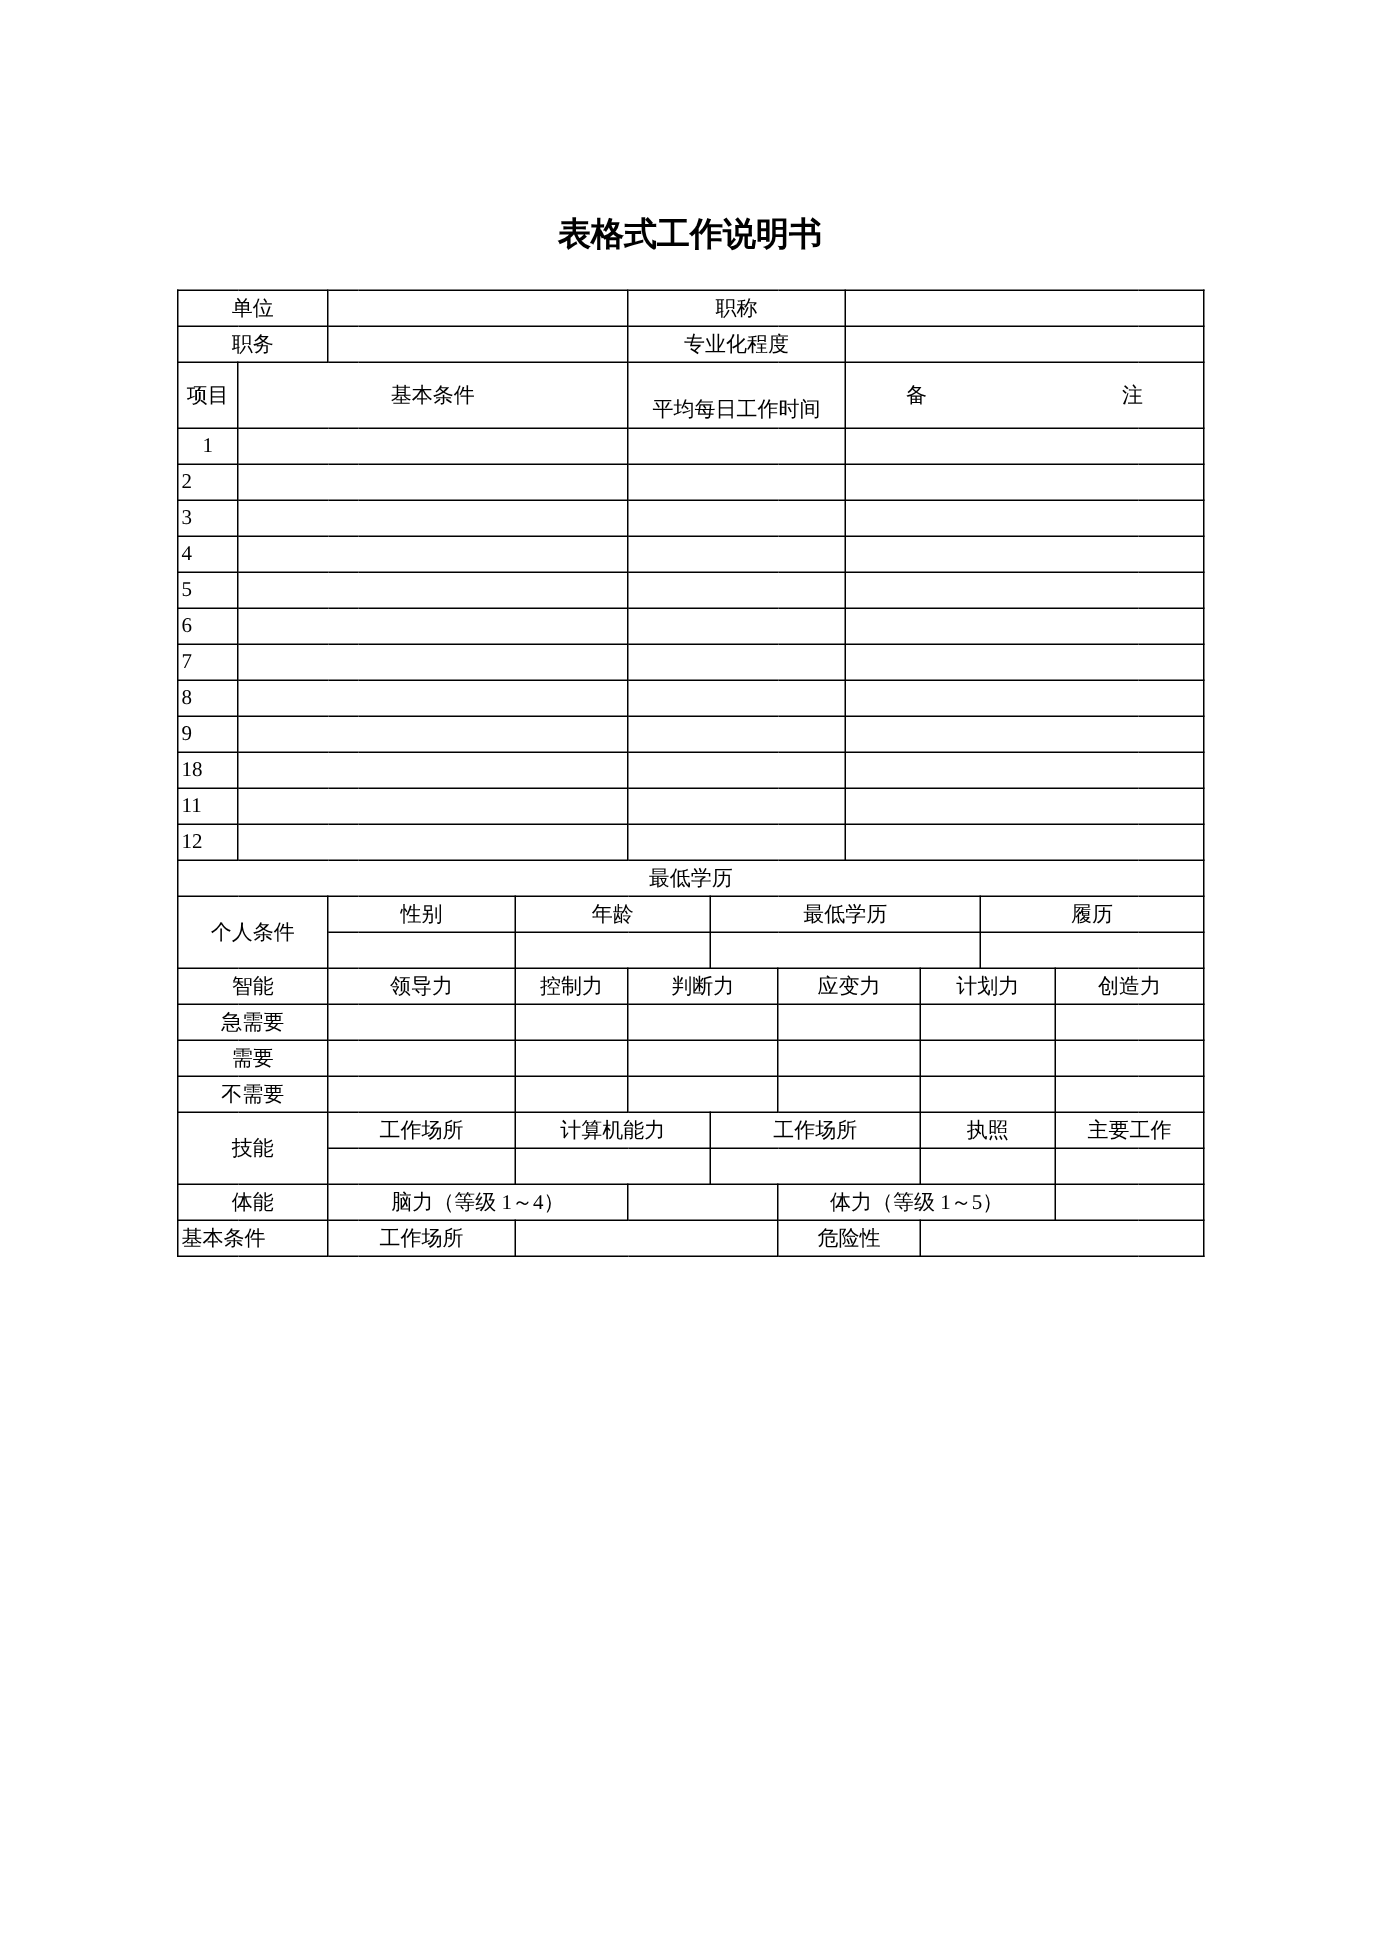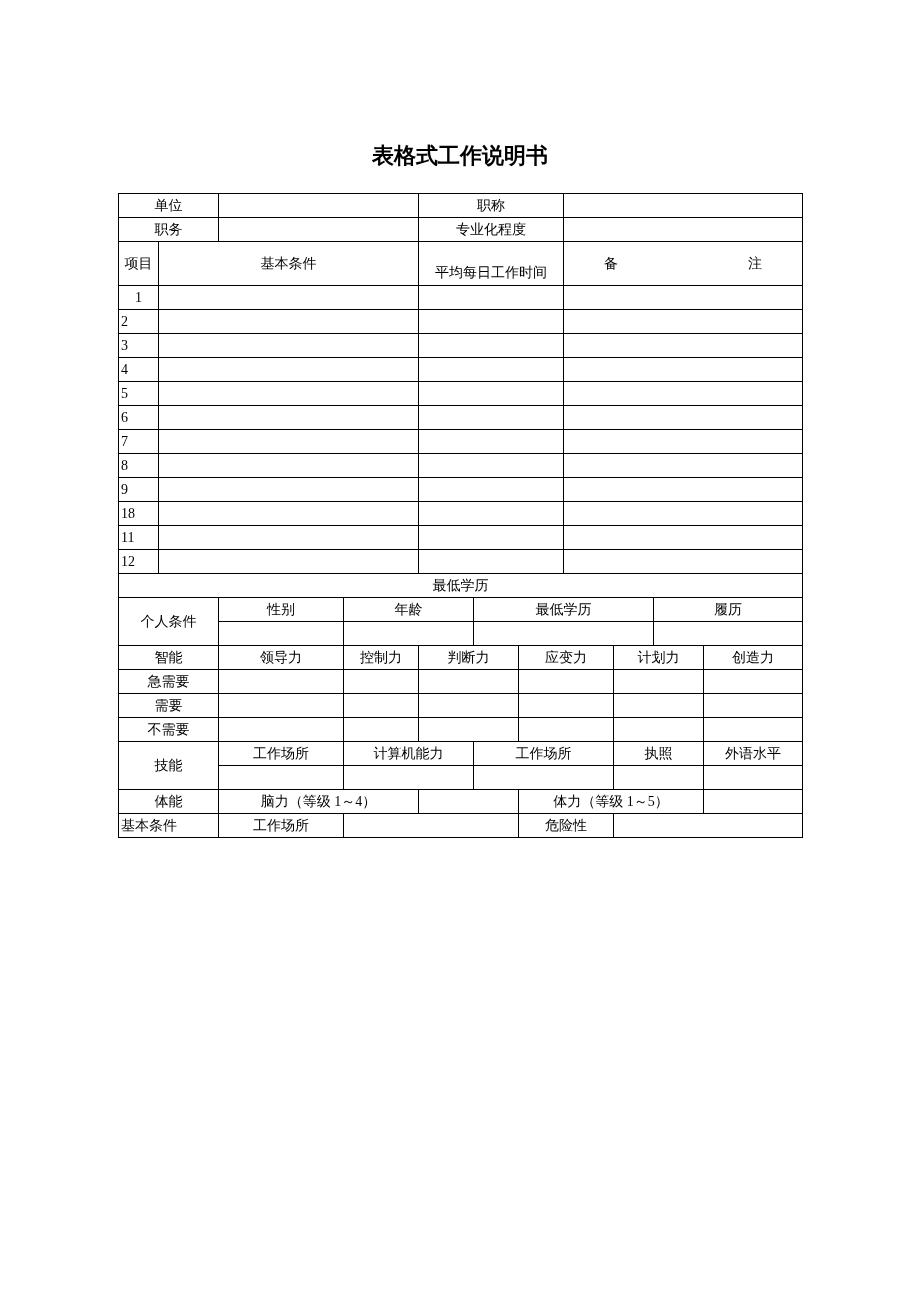--- a/index.html
+++ b/index.html
@@ -225,21 +225,21 @@
     <td colspan="2"></td>
     <td colspan="2"></td>
   </tr>
 
   <tr>
     <td colspan="2" rowspan="2">技能</td>
     <td colspan="2">工作场所</td>
     <td colspan="2">计算机能力</td>
     <td colspan="3">工作场所</td>
     <td colspan="2">执照</td>
-    <td colspan="2">外语水平</td>
+    <td colspan="2">主要工作</td>
   </tr>
   <tr>
     <td colspan="2"></td>
     <td colspan="2"></td>
     <td colspan="3"></td>
     <td colspan="2"></td>
     <td colspan="2"></td>
   </tr>
 
   <tr>

